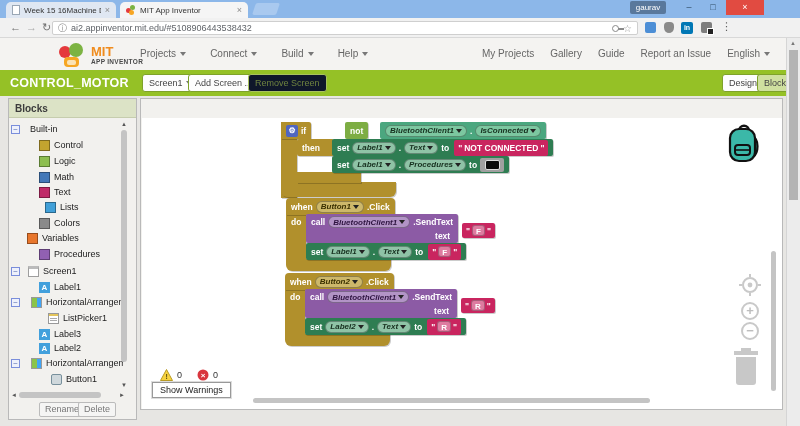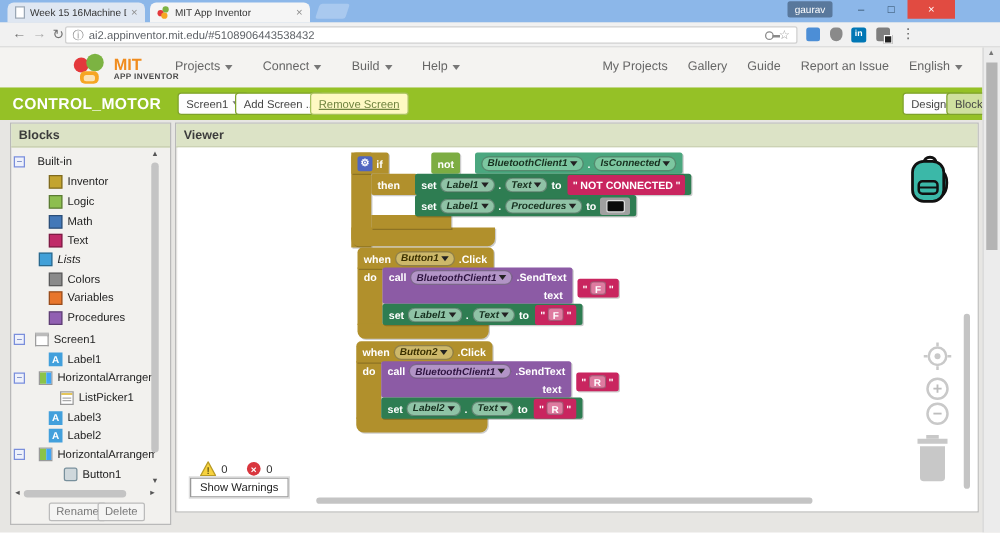--- a/index.html
+++ b/index.html
@@ -41,21 +41,21 @@
   .logotext .mit { color:#f08c1e; font-size:13px; font-weight:bold; line-height:12px; }
   .logotext .sub { color:#4a4a4a; font-size:6.5px; font-weight:bold; letter-spacing:.3px; }
   .hmenu { display:flex; align-items:center; gap:4px; font-size:10px; color:#666; }
   .dd { width:0; height:0; border-left:3px solid transparent; border-right:3px solid transparent; border-top:4px solid #777; }
   .rightlinks { right:30px; top:48px; display:flex; gap:16px; font-size:10px; color:#666; align-items:center;justify-content:flex-end; }
 
   
   .toolbar { left:0; top:70px; width:786px; height:26px; background:#95c126; }
   .projname { left:10px; top:76px; color:#fff; font-weight:bold; font-size:12.5px; letter-spacing:.3px; }
   .tbtn { top:74px; height:18px; border-radius:3px; font-size:9px; display:flex; align-items:center; gap:3px; padding:0 6px; background:#fdfdfd; color:#444; border:1px solid #7ea22a; }
-  .tbtn.disabled { background:#fef9c3; color:#6f833f; border-color:#a9c25e;text-decoration:underline; }
+  .tbtn.disabled { background:#0f172a; color:#6f833f; border-color:#a9c25e; }
   .tbtn.pressed { background:#cfe09f; }
 
   
   .panel { border:1px solid #b9b9b9; background:#f2f1ee; }
   .panelhead { height:19px; background:#dce3c6; border-bottom:1px solid #c6cdae; font-size:10px; font-weight:bold; color:#3c3c3c; line-height:19px; padding-left:6px; }
   .palette { left:8px; top:98px; width:129px; height:322px; }
   .viewerp { left:140px; top:98px; width:643px; height:312px; }
   .canvas { left:1px; top:19px; width:640px; height:291px; background:#fff; overflow:hidden; position:absolute; }
 
   
@@ -212,43 +212,43 @@
 
 <div class="abs panel palette">
   <div class="panelhead">Blocks</div>
 
   <div class="trow" style="left:2px;top:23px;">
     <span class="collapse">−</span>
     <span style="margin-left:6px;">Built-in</span>
   </div>
   <div class="trow" style="left:30px;top:39px;">
       <span class="sq" style="background:#c3a42f"></span>
-      <span>Inventor</span>
+      <span>Control</span>
     </div>
   <div class="trow" style="left:30px;top:55px;">
       <span class="sq" style="background:#8dbe4f"></span>
       <span>Logic</span>
     </div>
   <div class="trow" style="left:30px;top:71px;">
       <span class="sq" style="background:#4378b8"></span>
       <span>Math</span>
     </div>
   <div class="trow" style="left:30px;top:86px;">
       <span class="sq" style="background:#c02a68"></span>
       <span>Text</span>
     </div>
-  <div class="trow" style="left:22px;top:101px;font-style:italic;">
+  <div class="trow" style="left:36px;top:101px;">
       <span class="sq" style="background:#41a0d8"></span>
       <span>Lists</span>
     </div>
   <div class="trow" style="left:30px;top:117px;">
       <span class="sq" style="background:#8a8a8a"></span>
       <span>Colors</span>
     </div>
-  <div class="trow" style="left:30px;top:132px;">
+  <div class="trow" style="left:18px;top:132px;">
       <span class="sq" style="background:#e8762c"></span>
       <span>Variables</span>
     </div>
   <div class="trow" style="left:30px;top:148px;">
       <span class="sq" style="background:#9160b2"></span>
       <span>Procedures</span>
     </div>
 
   <div class="trow" style="left:2px;top:165px;">
     <span class="collapse">−</span>
@@ -300,21 +300,20 @@
   <div class="abs sbh">
     <span class="scrollarrow" style="left:0;top:1px;">◄</span>
     <div class="thumb" style="left:8px;top:1px;width:82px;height:6px;"></div>
     <span class="scrollarrow" style="left:108px;top:1px;">►</span>
   </div>
   <div class="minibtn" style="left:30px;">Rename</div>
   <div class="minibtn" style="left:69px;">Delete</div>
 </div>
 
 <div class="abs panel viewerp">
-  <div class="panelhead">Viewer</div>
   <div class="canvas">
 
     <div>
       <div class="goldshape" style="left:139px;top:4px;width:16px;height:76px;"></div>
       <div class="goldshape" style="left:139px;top:64px;width:115px;height:15px;border-radius:0 0 6px 6px;"></div>
       <div class="goldshape" style="left:155px;top:54px;width:64px;height:11px;"></div>
       <div class="brow gold" style="left:139px;top:4px;border-radius:4px 2px 0 0;">
         <span class="gearicon">⚙</span>
         <span>if</span>
       </div>

